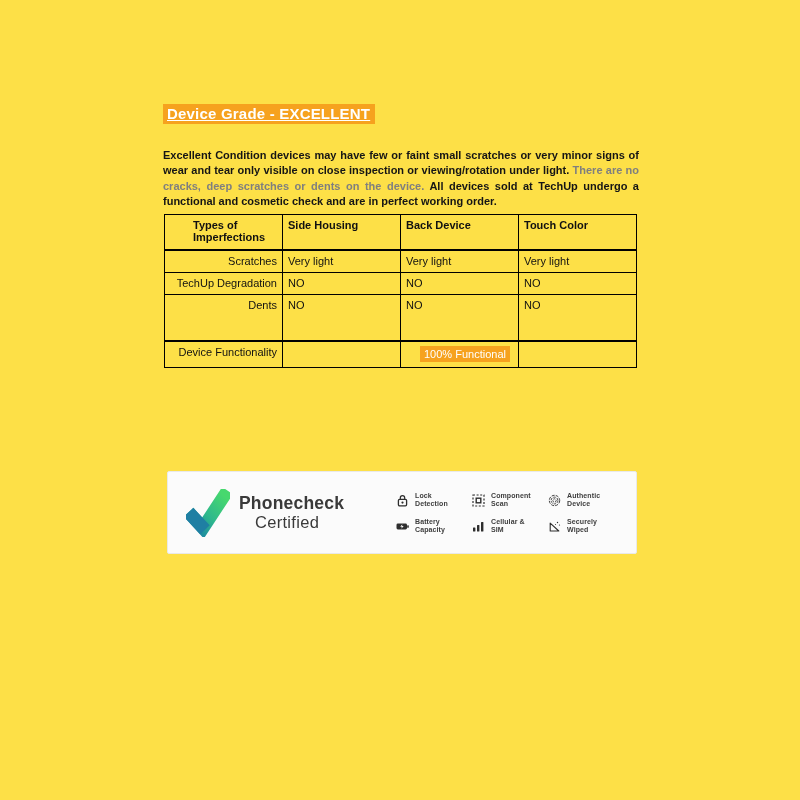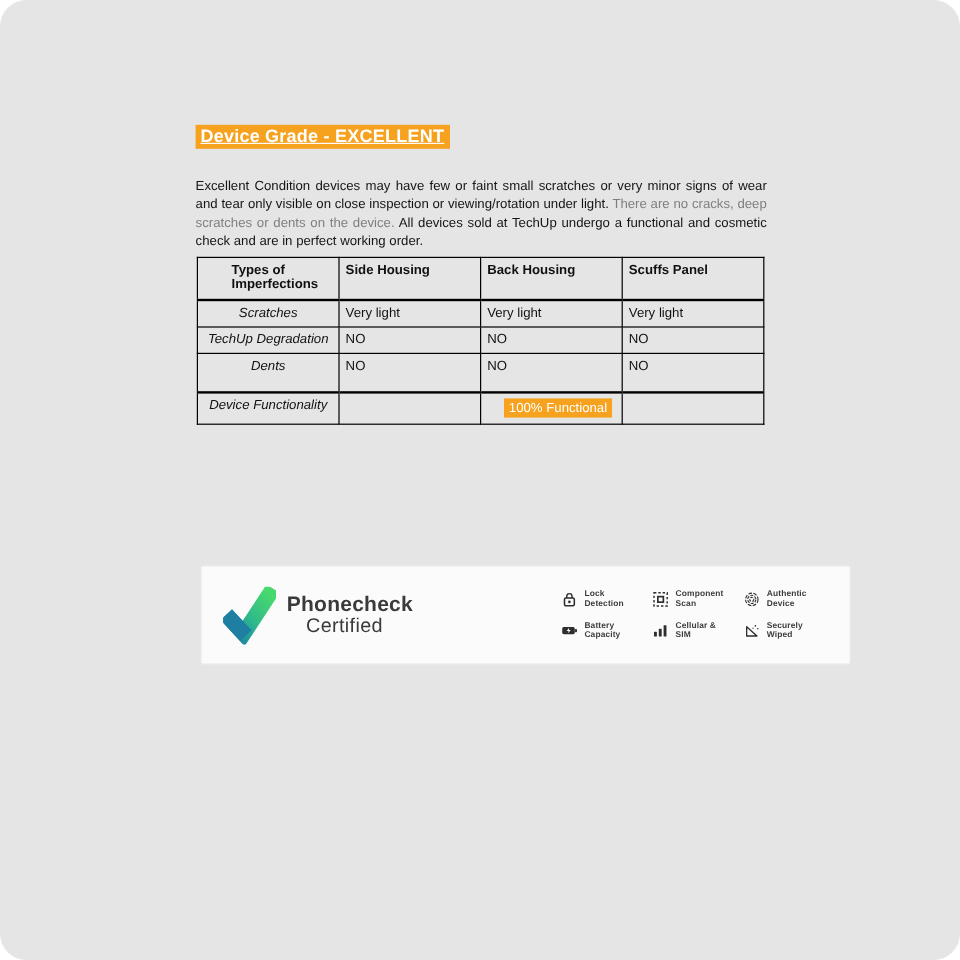--- a/index.html
+++ b/index.html
@@ -1,37 +1,37 @@
 <!DOCTYPE html>
 <html><head>
 <meta charset="utf-8">
 <style>
   html,body{margin:0;padding:0;}
   body{
     width:800px;height:800px;background:#ffffff;
     font-family:"Liberation Sans", sans-serif;
     position:relative;overflow:hidden;
   }
-  .page{position:absolute;inset:0;background:#e5e5e5;border-radius:22px;}
+  .page{position:absolute;inset:0;background:#fde047;}
 
   
   .doc-title{
     position:absolute;left:163px;top:104px;
     display:inline-block;
     background:#F6A21E;color:#ffffff;
     font-size:15px;font-weight:bold;
     text-decoration:underline;
     padding:1px 5px 2px 4px;
     letter-spacing:0.2px;
   }
 
   
   .doc-paragraph{
     position:absolute;left:163px;top:137px;width:476px;
-    font-size:11px;font-weight:normal;line-height:15.3px;
+    font-size:11px;font-weight:bold;line-height:15.3px;
     color:#151515;text-align:justify;
   }
   .doc-paragraph .gray{color:#7F7F7F;}
 
   
   table.imperfections{
     position:absolute;left:164px;top:214px;width:473px;
     border-collapse:collapse;table-layout:fixed;
     font-size:11px;color:#111;
   }
@@ -44,33 +44,33 @@
   table.imperfections col.c0{width:25%;}
   table.imperfections col.c1{width:25%;}
   table.imperfections col.c2{width:25%;}
   table.imperfections col.c3{width:25%;}
   table.imperfections thead th{
     font-weight:bold;text-align:left;
     height:26px;border-bottom-width:2px;
   }
   table.imperfections thead th.col-label{text-align:left;padding-left:28px;}
   table.imperfections td{font-weight:normal;text-align:left;}
-  table.imperfections td.row-label{text-align:center;font-style:italic;}
+  table.imperfections td.row-label{text-align:right;}
   tr.row-normal{height:22px;}
-  tr.row-tall{height:33px;}
+  tr.row-tall{height:47px;}
   tr.row-last{height:26px;}
   tr.row-last td{border-top-width:2px;}
   .cell-highlight{
     background:#F6A21E;color:#ffffff;
     padding:2px 4px;display:inline-block;margin-left:14px;
   }
 
   
   .cert-box{
-    position:absolute;left:167px;top:471px;width:542px;height:83px;
+    position:absolute;left:167px;top:471px;width:470px;height:83px;
     background:#FBFBFB;border:1px solid #E9E9E9;border-radius:2px;
     display:flex;align-items:center;box-sizing:border-box;
   }
   .cert-logo{display:flex;align-items:center;margin-left:18px;}
   .cert-logo svg{display:block;}
   .cert-brand{margin-left:9px;color:#3A3A3A;}
   .cert-brand .brand-name{font-size:17.5px;font-weight:bold;line-height:19px;letter-spacing:0.2px;}
   .cert-brand .brand-sub{font-size:16.5px;font-weight:normal;line-height:18px;letter-spacing:0.3px;margin-left:16px;}
 
   .cert-features{
@@ -98,22 +98,22 @@
     <colgroup>
         <col class="c0">
         <col class="c1">
         <col class="c2">
         <col class="c3">
       </colgroup>
     <thead>
       <tr>
         <th class="col-label">Types of Imperfections</th>
         <th>Side Housing</th>
-        <th>Back Housing</th>
-        <th>Scuffs Panel</th>
+        <th>Back Device</th>
+        <th>Touch Color</th>
       </tr>
     </thead>
     <tbody>
       <tr class="row-normal">
         <td class="row-label">Scratches</td>
         <td>Very light</td>
         <td>Very light</td>
         <td>Very light</td>
       </tr>
       <tr class="row-normal">

